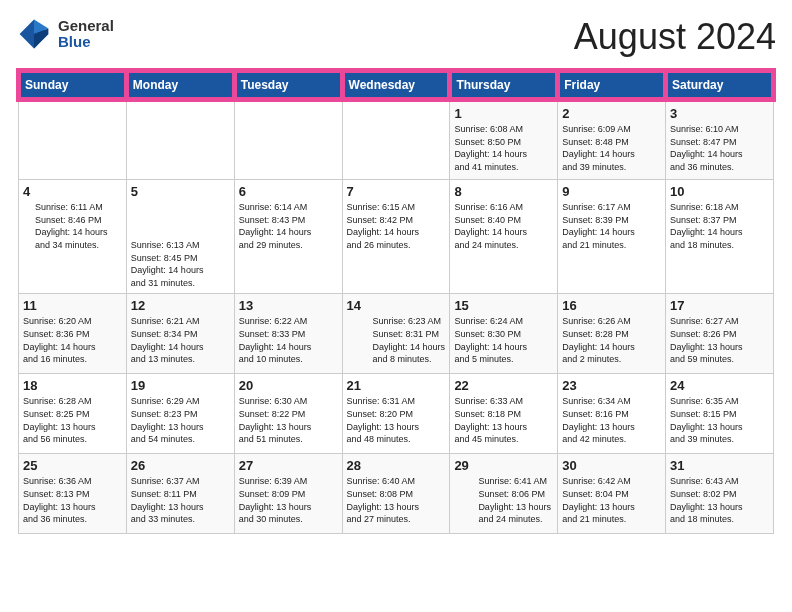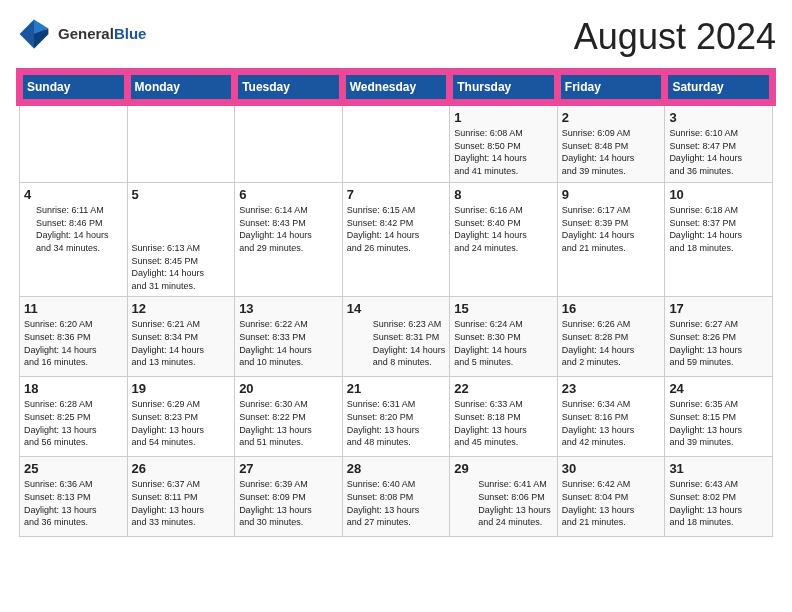--- a/index.html
+++ b/index.html
@@ -16,20 +16,21 @@
       align-items: flex-start;
       margin-bottom: 10px;
     }
     .logo {
       display: flex;
       align-items: center;
       gap: 6px;
     }
     .logo-text {
       display: flex;
+      flex-direction: column;
       line-height: 1.1;
     }
     .logo-general {
       font-size: 15px;
       font-weight: bold;
       color: #333;
     }
     .logo-blue {
       font-size: 15px;
       font-weight: bold;
@@ -56,21 +57,21 @@
       border-collapse: collapse;
       table-layout: fixed;
     }
     .calendar-table thead tr th {
       background-color: #1a56a0;
       color: #fff;
       font-size: 12px;
       font-weight: bold;
       padding: 5px 4px;
       text-align: left;
-      border: 7px solid #ec4899;
+      border: 5px solid #ec4899;
     }
     .calendar-table tbody tr td {
       border: 1px solid #ccc;
       vertical-align: top;
       padding: 4px 4px 4px 4px;
       font-size: 9.5px;
       color: #222;
       height: 80px;
       background: #fff;
     }

